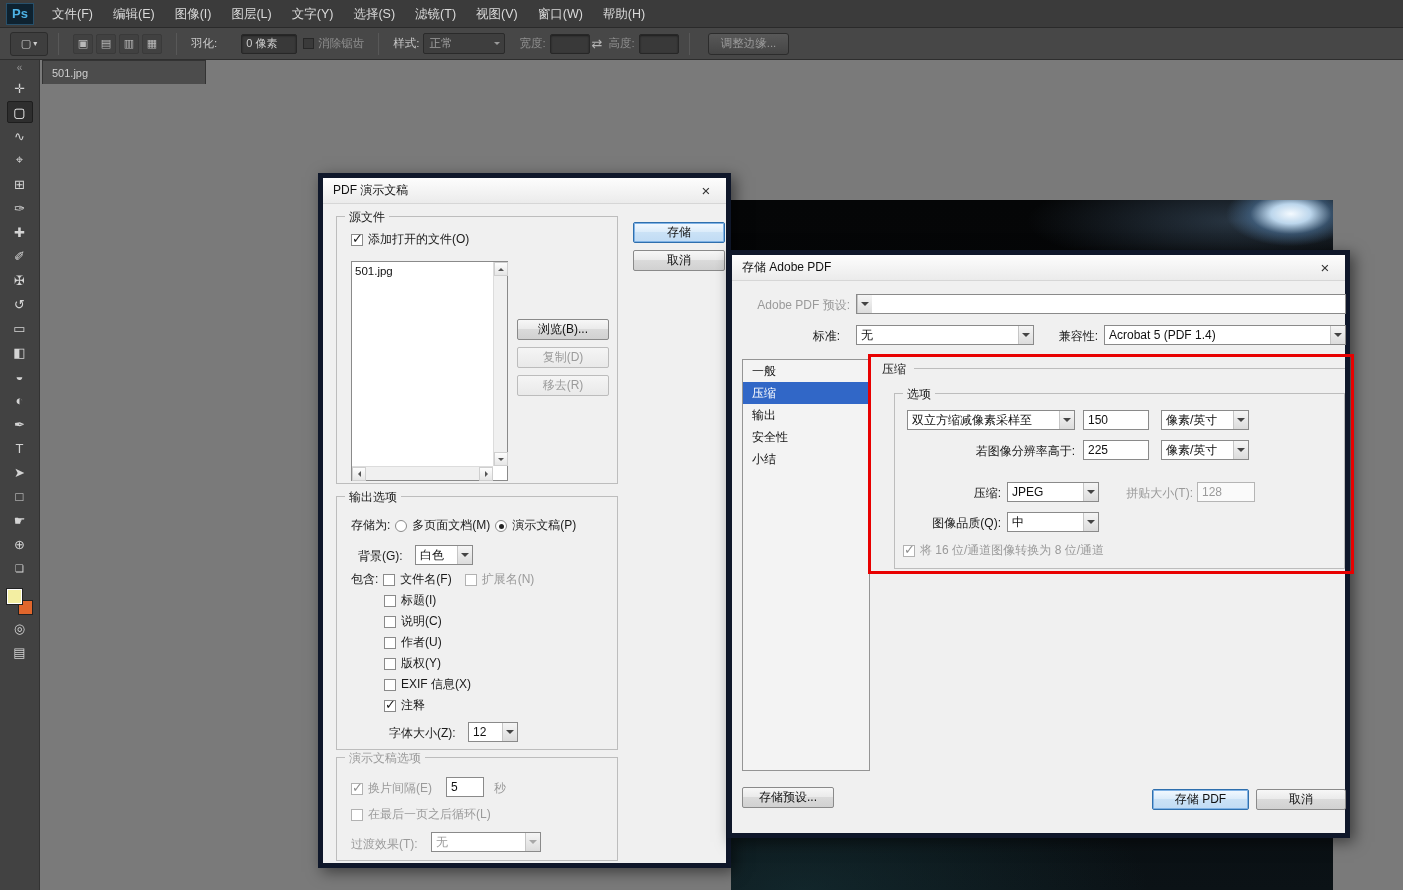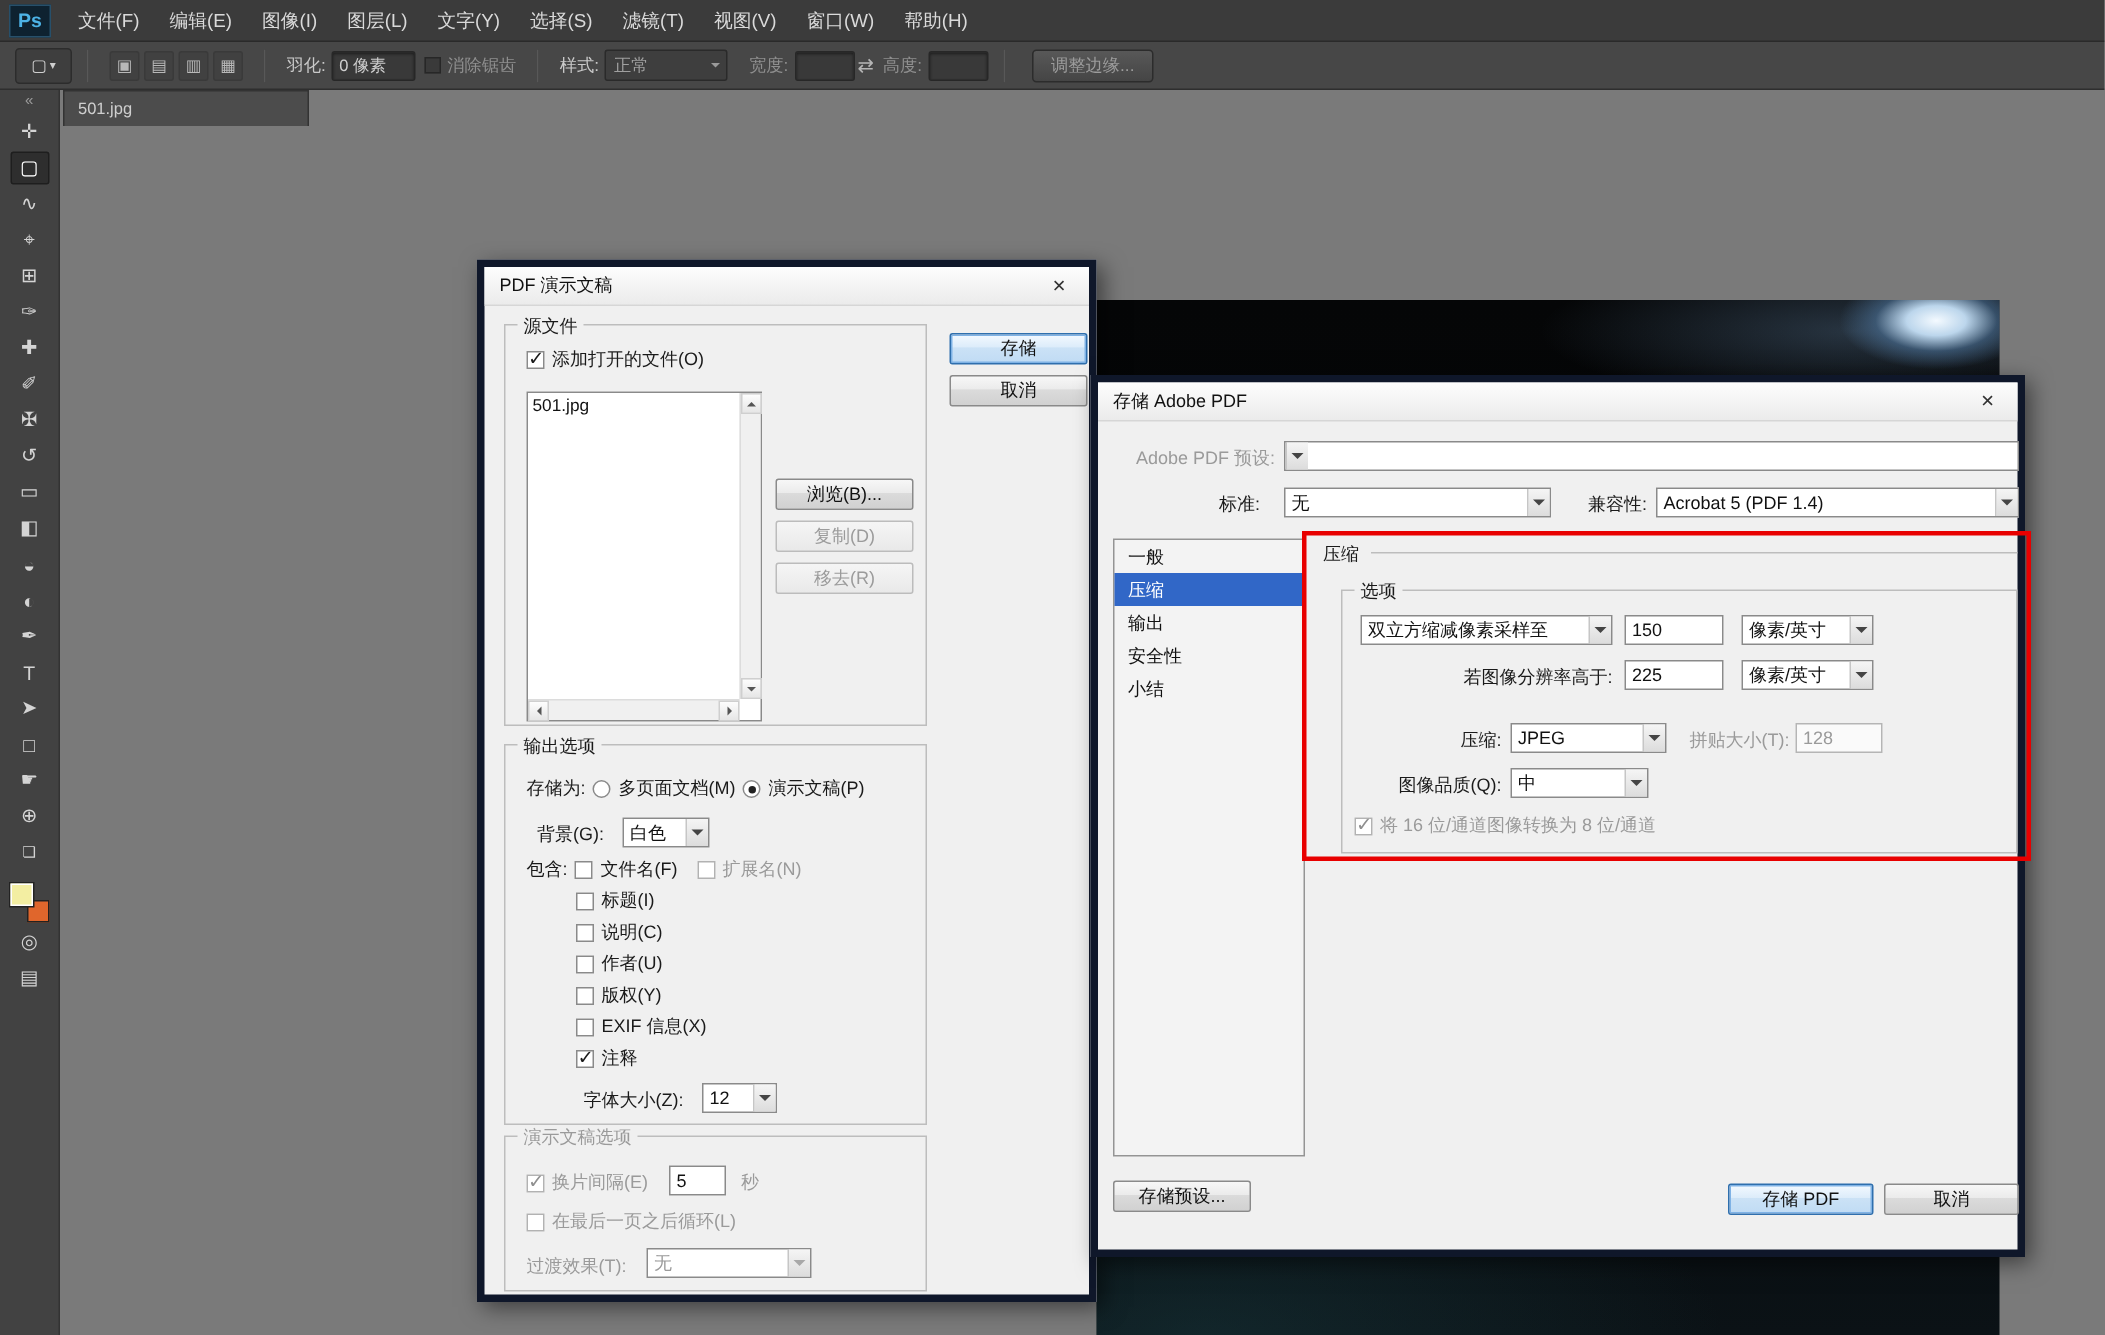--- a/index.html
+++ b/index.html
@@ -139,21 +139,21 @@
   </div>
   <div class="sep"></div>
   <div class="modeicons">
     <span>▣</span>
     <span>▤</span>
     <span>▥</span>
     <span>▦</span>
   </div>
   <div class="sep"></div>
   <span class="oblbl">羽化:</span>
-  <div class="dk-field" style="width:56px;">0 像素</div>
+  <div class="dk-field" style="width:56px;margin-left:20px;">0 像素</div>
   <span class="dk-cb"></span>
   <span class="oblbl dim">消除锯齿</span>
   <div class="sep"></div>
   <span class="oblbl">样式:</span>
   <div class="dk-combo">
     <span class="val">正常</span>
     <span class="arw"></span>
   </div>
   <span class="oblbl dim" style="margin-left:14px;">宽度:</span>
   <div class="dk-field" style="width:40px;"></div>
@@ -377,21 +377,21 @@
     </div>
     <div class="tf" style="left:188px; top:46px; width:66px;">225</div>
     <div class="combo" style="left:266px; top:46px; width:88px;">
       <span class="val">像素/英寸</span>
       <span class="arw"></span>
     </div>
 
     <div class="row" style="left:60px; top:91px; width:46px;">
       <span class="lblr">压缩:</span>
     </div>
-    <div class="combo" style="left:112px; top:88px; width:104px;">
+    <div class="combo" style="left:112px; top:88px; width:92px;">
       <span class="val">JPEG</span>
       <span class="arw"></span>
     </div>
     <div class="row dim" style="left:214px; top:91px; width:84px;">
       <span class="lblr">拼贴大小(T):</span>
     </div>
     <div class="tf dim" style="left:302px; top:88px; width:58px;">128</div>
 
     <div class="row" style="left:20px; top:121px; width:86px;">
       <span class="lblr">图像品质(Q):</span>

